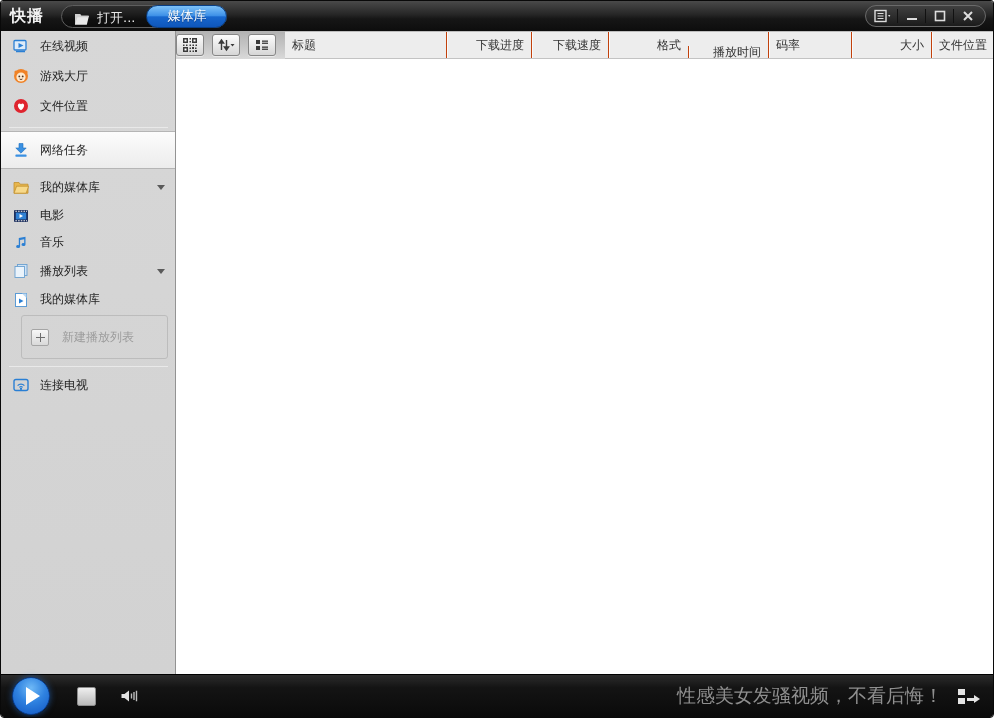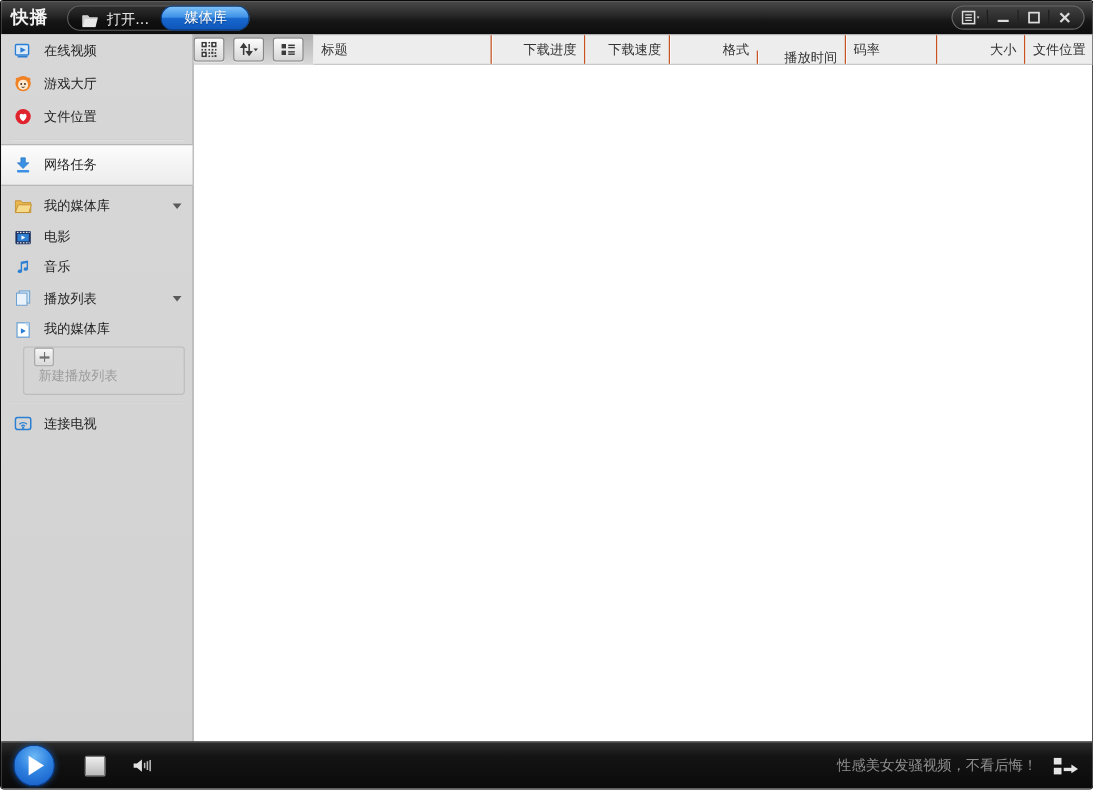--- a/index.html
+++ b/index.html
@@ -63,21 +63,21 @@
   .side-divider { height: 1px; background: #a7a7a7; border-bottom: 1px solid #e9e9e9; margin: 6px 7px 3px 8px; }
   .icon16 { width: 16px; height: 16px; flex: 0 0 16px; display: inline-flex; align-items: center; justify-content: center; }
   .caret-down {
     position: absolute; right: 10px; top: 50%; margin-top: -2px;
     width: 0; height: 0; border-left: 4px solid transparent; border-right: 4px solid transparent;
     border-top: 5px solid #5a5a5a;
   }
   .new-playlist-box {
     margin: 2px 7px 0 20px; height: 44px;
     border: 1px solid #bcbcbc; border-radius: 3px;
-    display: flex; cursor: pointer; flex-direction: column;
+    display: flex; align-items: center; cursor: pointer;
   }
   .plus-btn {
     width: 18px; height: 17px; margin-left: 9px;
     border: 1px solid #a5a5a5; border-radius: 2px;
     background: linear-gradient(180deg, #f7f7f7, #d9d9d9);
     display: flex; align-items: center; justify-content: center;
   }
   .plus-glyph { position: relative; width: 9px; height: 9px; }
   .plus-glyph::before { content:""; position:absolute; left:0; top:4px; width:9px; height:1.5px; background:#6e6e6e; }
   .plus-glyph::after  { content:""; position:absolute; left:4px; top:0; width:1.5px; height:9px; background:#6e6e6e; }
@@ -123,21 +123,21 @@
     display: flex; align-items: center; justify-content: center; cursor: pointer;
   }
   .play-tri { width:0; height:0; margin-left:4px;
     border-top:9px solid transparent; border-bottom:9px solid transparent; border-left:14px solid #fff; }
   .stop-btn {
     width: 19px; height: 19px; margin-left: 27px; border-radius: 2px;
     background: linear-gradient(180deg, #efefef, #b9b9b9); border: 1px solid #8c8c8c; cursor: pointer;
   }
   .vol-btn { margin-left: 24px; cursor: pointer; display: flex; align-items: center; }
   .bottom-right { margin-left: auto; display: flex; align-items: center; gap: 15px; margin-right: 13px; }
-  .promo { color: #8f8f8f; font-size: 13px; }
+  .promo { color: #8f8f8f; font-size: 19px; }
   .switch-icon { position: relative; width: 22px; height: 17px; cursor: pointer; }
   .switch-icon .sq1, .switch-icon .sq2 { position:absolute; width:7px; height:6px; background:#e4e4e4; left:0; }
   .switch-icon .sq1 { top: 1px; } .switch-icon .sq2 { top: 10px; }
   .switch-icon .arr-bar { position:absolute; left:9px; top:10px; width:8px; height:3px; background:#e4e4e4; }
   .switch-icon .arr-head { position:absolute; left:16px; top:7px; width:0; height:0;
     border-top:4.5px solid transparent; border-bottom:4.5px solid transparent; border-left:6px solid #e4e4e4; }
 </style>
 </head>
 <body>
 

